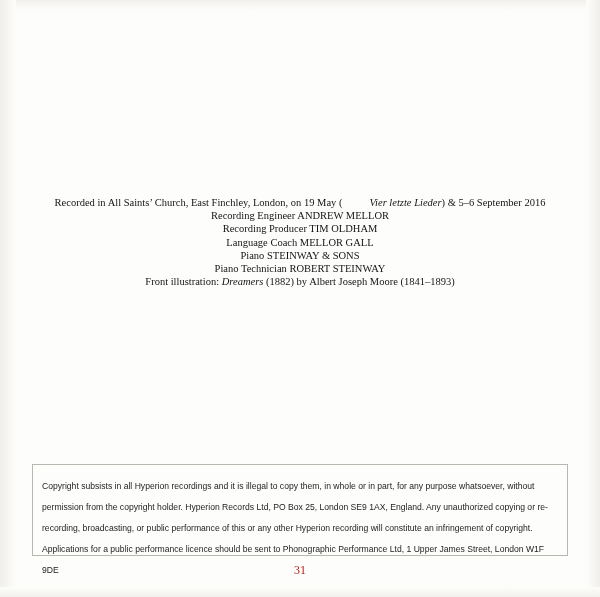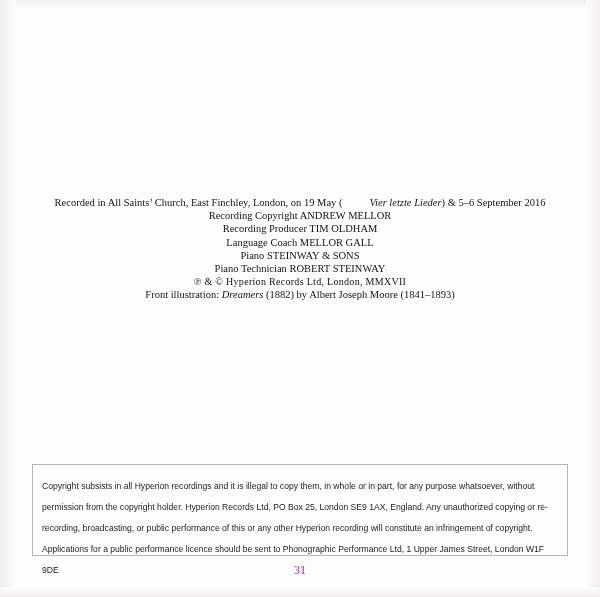--- a/index.html
+++ b/index.html
@@ -98,42 +98,41 @@
     text-align: left;
   }
 
   .page-number {
     position: absolute;
     left: 0;
     top: 563px;
     width: 600px;
     text-align: center;
     font-size: 12px;
-    color: #a21caf;
+    color: #b91c1c;
   }
 </style>
 </head>
 <body>
 
 <div class="page">
 
   <div class="edge-top"></div>
   <div class="edge-left"></div>
   <div class="edge-right"></div>
   <div class="edge-bottom"></div>
 
   <div class="credits">
     <div id="credit-lines">
         <div class="line"><span>Recorded in All Saints’ Church, East Finchley, London, on 19 May (</span><i>Vier letzte Lieder</i><span>) &amp; 5–6 September 2016</span></div>
-        <div class="line"><span>Recording Copyright ANDREW MELLOR</span></div>
+        <div class="line"><span>Recording Engineer ANDREW MELLOR</span></div>
         <div class="line"><span>Recording Producer TIM OLDHAM</span></div>
         <div class="line"><span>Language Coach MELLOR GALL</span></div>
         <div class="line"><span>Piano STEINWAY &amp; SONS</span></div>
         <div class="line"><span>Piano Technician ROBERT STEINWAY</span></div>
-        <div class="line pc-mark"><span>℗ &amp; © Hyperion Records Ltd, London, MMXVII</span></div>
       </div>
     <div class="front-illustration">
       <span>Front illustration: </span><i>Dreamers</i><span> (1882) by Albert Joseph Moore (1841–1893)</span>
     </div>
   </div>
 
   <div class="copyright-box"></div>
   <div class="copyright-text">Copyright subsists in all Hyperion recordings and it is illegal to copy them, in whole or in part, for any purpose whatsoever, without permission from the copyright holder. Hyperion Records Ltd, PO Box 25, London SE9 1AX, England. Any unauthorized copying or re-recording, broadcasting, or public performance of this or any other Hyperion recording will constitute an infringement of copyright. Applications for a public performance licence should be sent to Phonographic Performance Ltd, 1 Upper James Street, London W1F 9DE</div>
 
   <div class="page-number">31</div>

